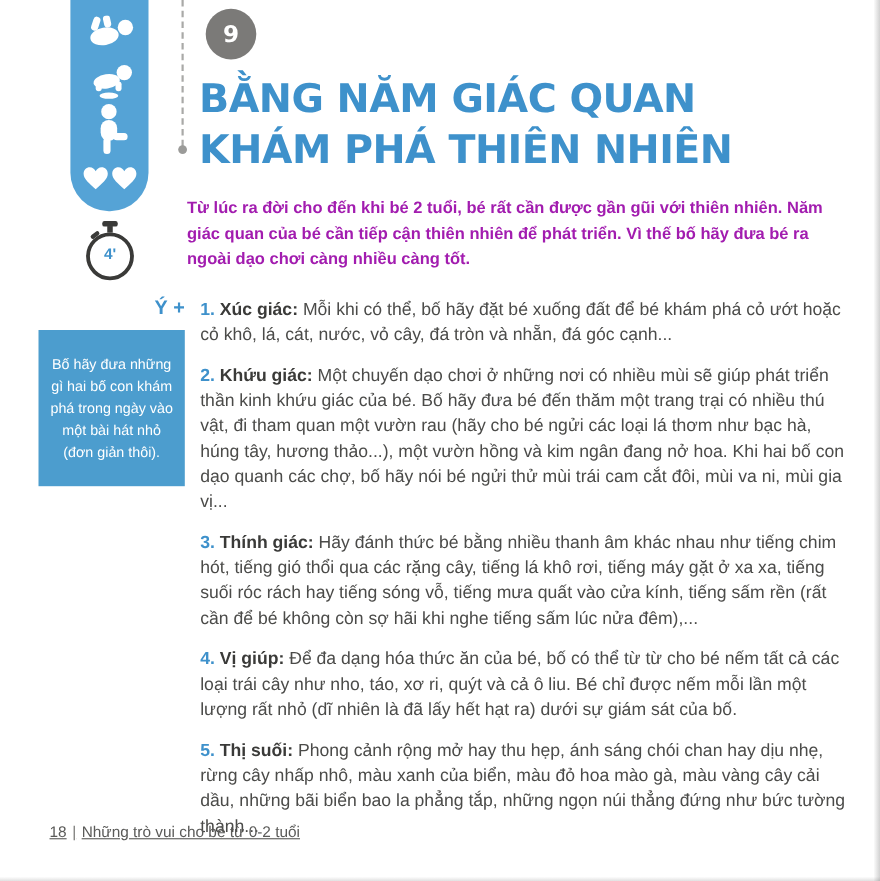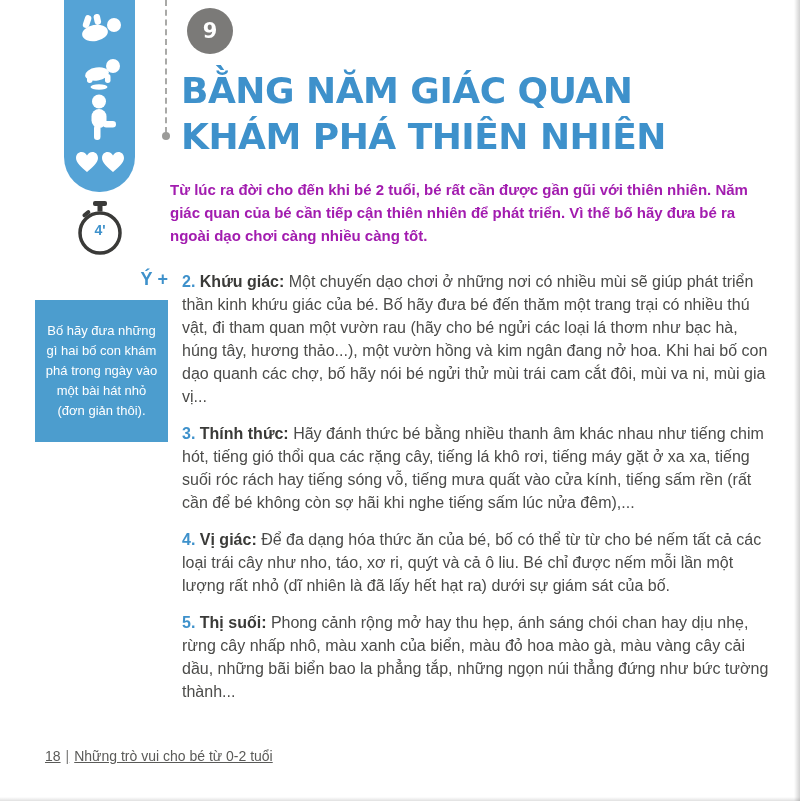--- a/index.html
+++ b/index.html
@@ -153,23 +153,24 @@
 </div>
 
 <div class="intro">Từ lúc ra đời cho đến khi bé 2 tuổi, bé rất cần được gần gũi với thiên nhiên. Năm giác quan của bé cần tiếp cận thiên nhiên để phát triển. Vì thế bố hãy đưa bé ra ngoài dạo chơi càng nhiều càng tốt.</div>
 
 <div class="idea-label">Ý +</div>
 <div class="idea-box">
   <span>Bố hãy đưa những gì hai bố con khám phá trong ngày vào một bài hát nhỏ (đơn giản thôi).</span>
 </div>
 
 <div class="content">
+  <p><span class="num">1.</span> <span class="label">Xúc giác:</span><span> Mỗi khi có thể, bố hãy đặt bé xuống đất để bé khám phá cỏ ướt hoặc cỏ khô, lá, cát, nước, vỏ cây, đá tròn và nhẵn, đá góc cạnh...</span></p>
   <p><span class="num">2.</span> <span class="label">Khứu giác:</span><span> Một chuyến dạo chơi ở những nơi có nhiều mùi sẽ giúp phát triển thần kinh khứu giác của bé. Bố hãy đưa bé đến thăm một trang trại có nhiều thú vật, đi tham quan một vườn rau (hãy cho bé ngửi các loại lá thơm như bạc hà, húng tây, hương thảo...), một vườn hồng và kim ngân đang nở hoa. Khi hai bố con dạo quanh các chợ, bố hãy nói bé ngửi thử mùi trái cam cắt đôi, mùi va ni, mùi gia vị...</span></p>
-  <p><span class="num">3.</span> <span class="label">Thính thức:</span><span> Hãy đánh thức bé bằng nhiều thanh âm khác nhau như tiếng chim hót, tiếng gió thổi qua các rặng cây, tiếng lá khô rơi, tiếng máy gặt ở xa xa, tiếng suối róc rách hay tiếng sóng vỗ, tiếng mưa quất vào cửa kính, tiếng sấm rền (rất cần để bé không còn sợ hãi khi nghe tiếng sấm lúc nửa đêm),...</span></p>
-  <p><span class="num">4.</span> <span class="label">Vị giác:</span><span> Để đa dạng hóa thức ăn của bé, bố có thể từ từ cho bé nếm tất cả các loại trái cây như nho, táo, xơ ri, quýt và cả ô liu. Bé chỉ được nếm mỗi lần một lượng rất nhỏ (dĩ nhiên là đã lấy hết hạt ra) dưới sự giám sát của bố.</span></p>
+  <p><span class="num">3.</span> <span class="label">Thính giác:</span><span> Hãy đánh thức bé bằng nhiều thanh âm khác nhau như tiếng chim hót, tiếng gió thổi qua các rặng cây, tiếng lá khô rơi, tiếng máy gặt ở xa xa, tiếng suối róc rách hay tiếng sóng vỗ, tiếng mưa quất vào cửa kính, tiếng sấm rền (rất cần để bé không còn sợ hãi khi nghe tiếng sấm lúc nửa đêm),...</span></p>
+  <p><span class="num">4.</span> <span class="label">Vị giúp:</span><span> Để đa dạng hóa thức ăn của bé, bố có thể từ từ cho bé nếm tất cả các loại trái cây như nho, táo, xơ ri, quýt và cả ô liu. Bé chỉ được nếm mỗi lần một lượng rất nhỏ (dĩ nhiên là đã lấy hết hạt ra) dưới sự giám sát của bố.</span></p>
   <p><span class="num">5.</span> <span class="label">Thị suối:</span><span> Phong cảnh rộng mở hay thu hẹp, ánh sáng chói chan hay dịu nhẹ, rừng cây nhấp nhô, màu xanh của biển, màu đỏ hoa mào gà, màu vàng cây cải dầu, những bãi biển bao la phẳng tắp, những ngọn núi thẳng đứng như bức tường thành...</span></p>
 </div>
 
 <div class="footer">
   <span>18</span><span class="sep">|</span><span>Những trò vui cho bé từ 0-2 tuổi</span>
 </div>
 
 <div class="edge-right"></div>
 <div class="edge-bottom"></div>
 

